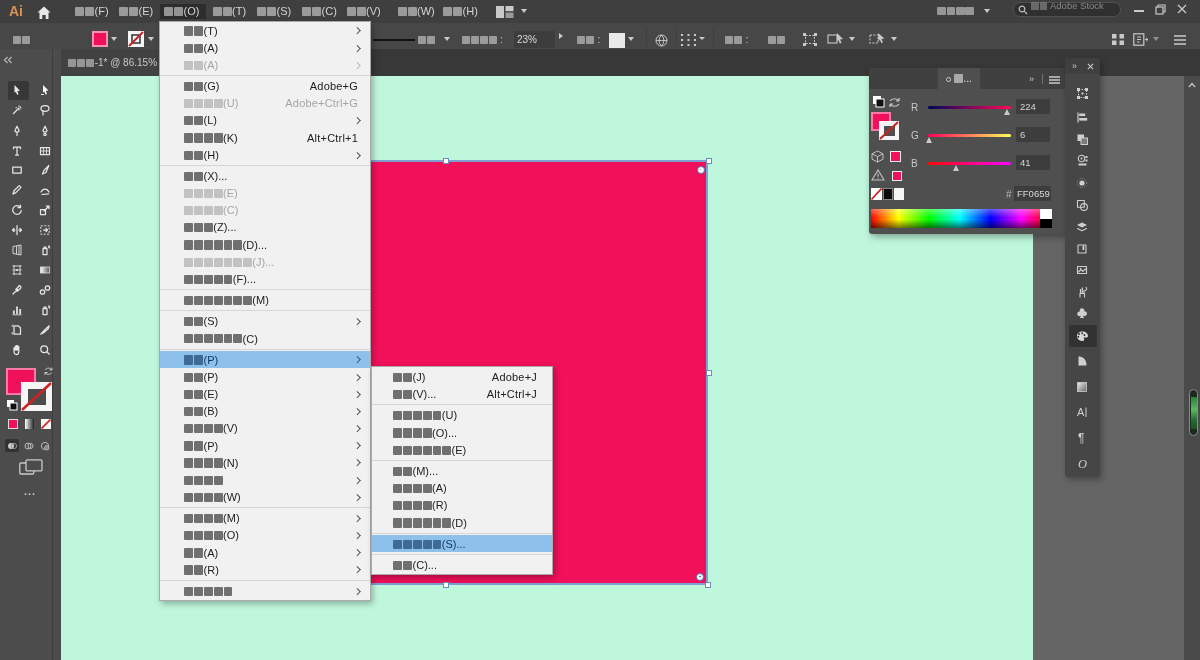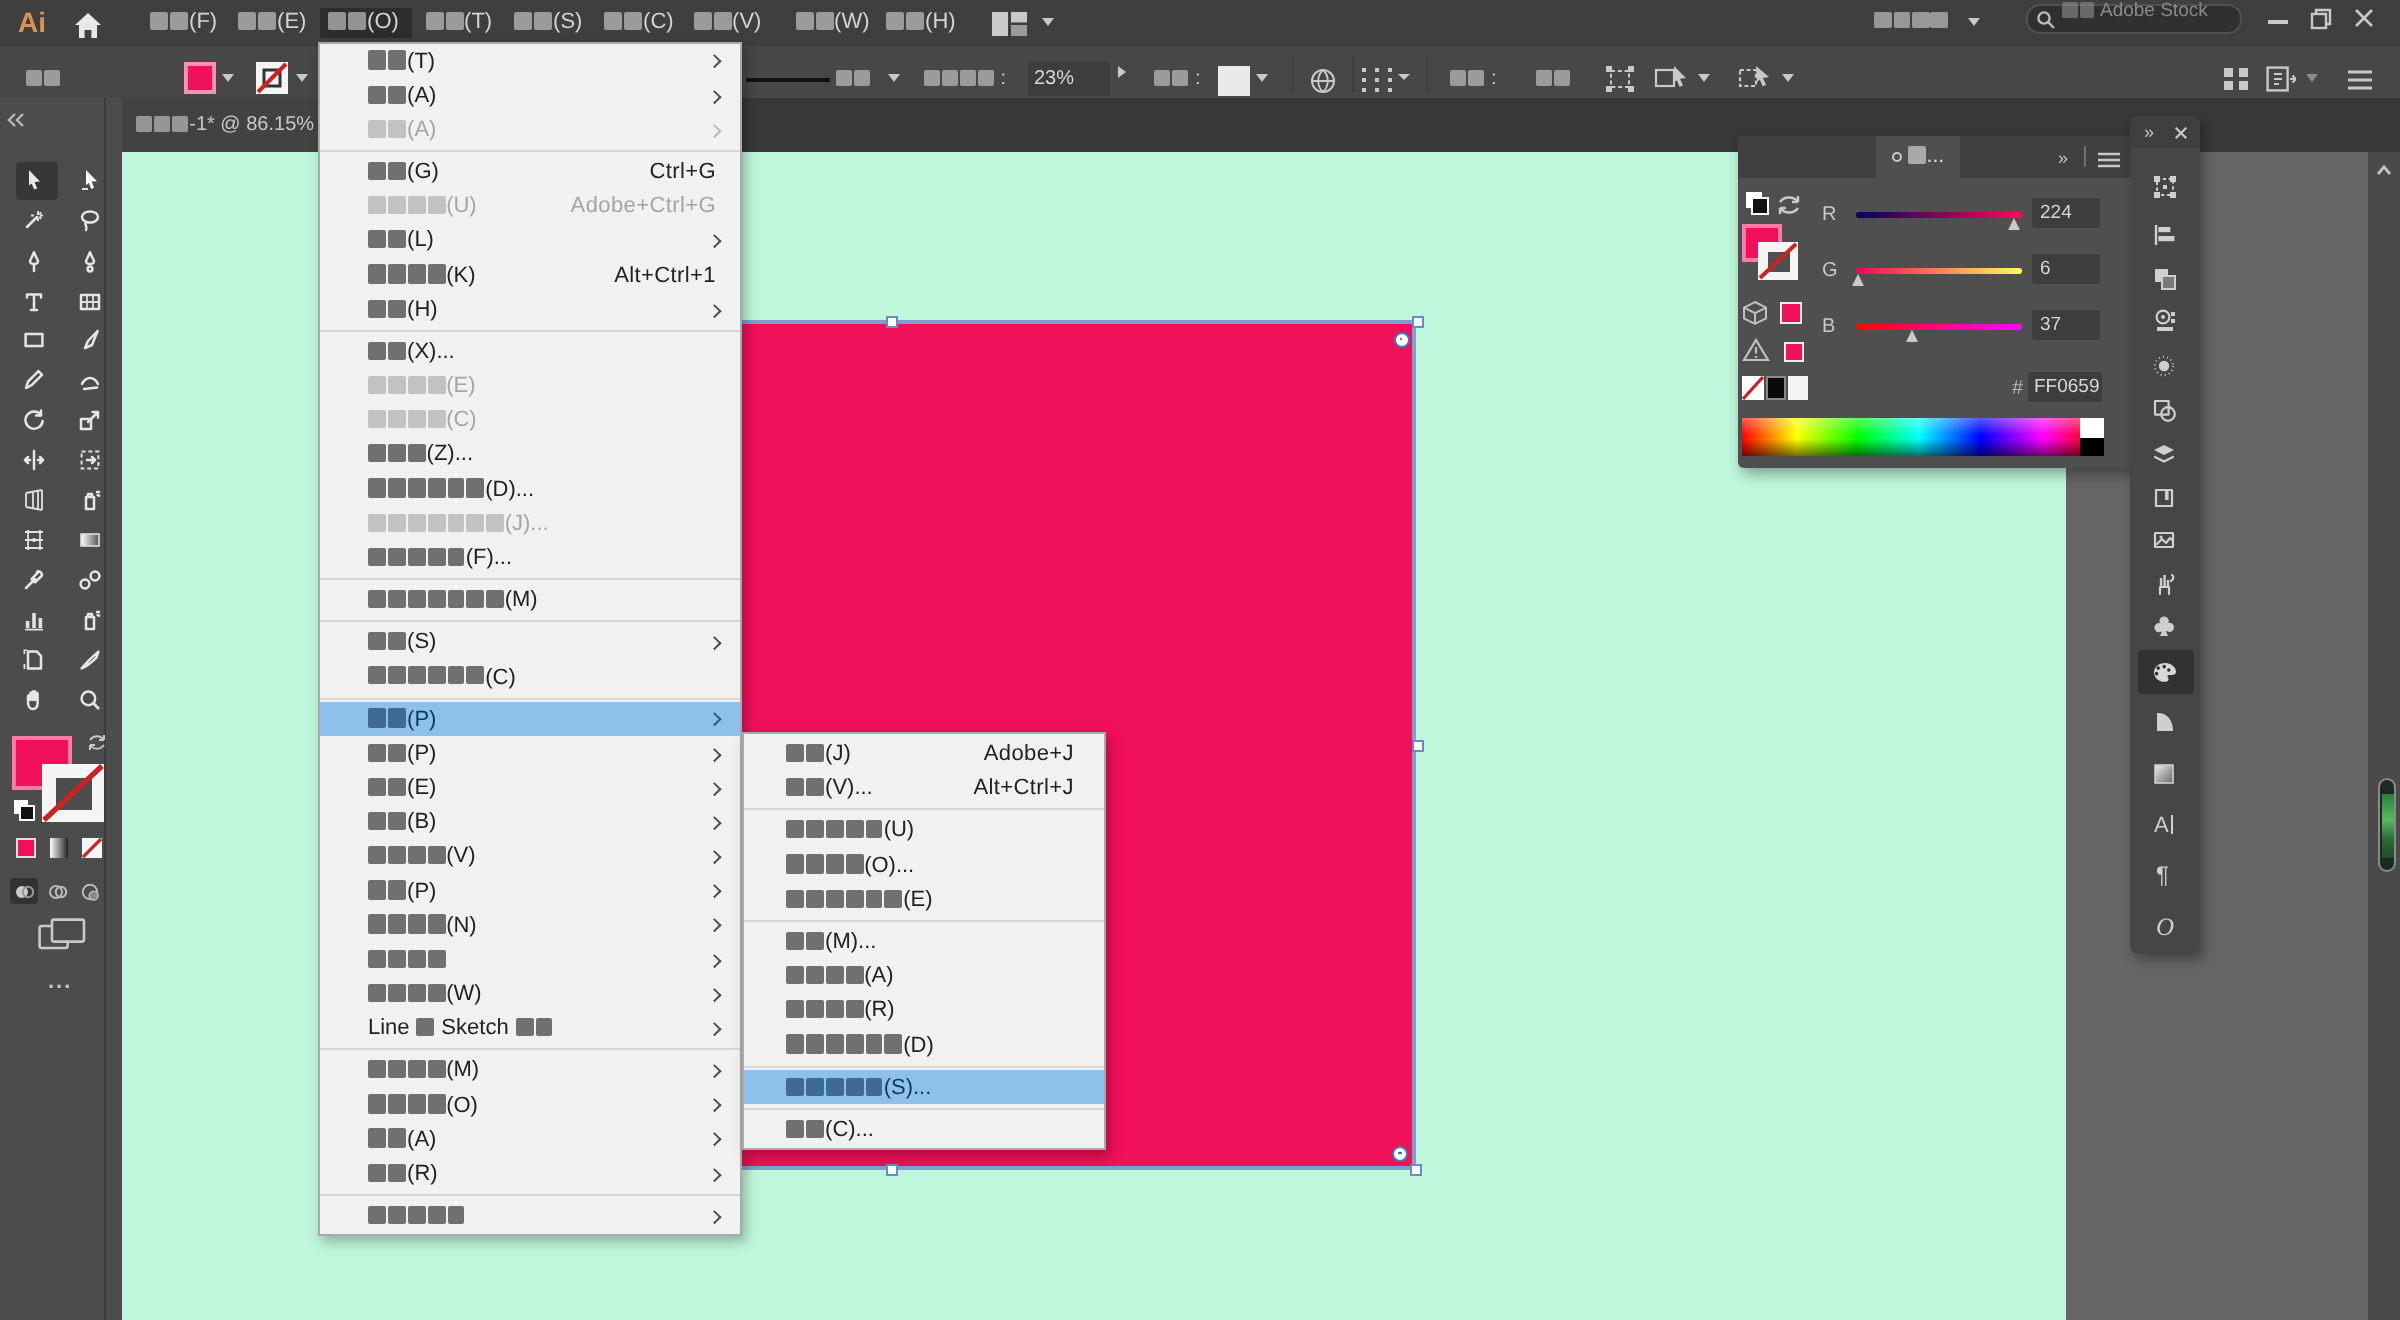--- a/index.html
+++ b/index.html
@@ -384,21 +384,21 @@
 <div class="slider" style="top:37.5px;background:linear-gradient(to right,#000659,#ff0659)"></div>
 <div class="tri" style="left:135px;top:41px"></div>
 <div class="sl-val" style="top:31px">224</div>
 <div class="sl-lab" style="top:62px">G</div>
 <div class="slider" style="top:65.5px;background:linear-gradient(to right,#ff0059,#ffff59)"></div>
 <div class="tri" style="left:57px;top:69px"></div>
 <div class="sl-val" style="top:59px">6</div>
 <div class="sl-lab" style="top:90px">B</div>
 <div class="slider" style="top:93.5px;background:linear-gradient(to right,#ff0600,#ff06ff)"></div>
 <div class="tri" style="left:84px;top:97px"></div>
-<div class="sl-val" style="top:87px">37</div>
+<div class="sl-val" style="top:87px">41</div>
 
 <svg class="abs" style="left:2px;top:82px;width:13px;height:13px" viewBox="0 0 13 13">
       <path d="M6.5 1 L12 3.8 V9.2 L6.5 12 L1 9.2 V3.8 Z M1 3.8 L6.5 6.6 L12 3.8 M6.5 6.6 V12" stroke="#c0c0c0" fill="none" stroke-width="1"></path>
     </svg>
 <div class="abs" style="left:21px;top:83px;width:11px;height:11px;background:#f1105a;border:1px solid #eee"></div>
 <svg class="abs" style="left:2px;top:101px;width:14px;height:12px" viewBox="0 0 14 12">
       <path d="M7 1 L13 11 H1 Z" stroke="#c0c0c0" fill="none" stroke-width="1.1"></path>
       <path d="M7 4.5 v3.2 M7 9 v1" stroke="#c0c0c0" stroke-width="1.1"></path>
     </svg>
 <div class="abs" style="left:23px;top:103px;width:10px;height:10px;background:#f1105a;border:1px solid #eee"></div>
@@ -519,21 +519,21 @@
     </div>
 <div class="mi dis">
       <span class="lb"><i class="c"></i><i class="c"></i>(A)</span>
       <span class="ar"></span>
     </div>
 <div class="msep">
       <span></span>
     </div>
 <div class="mi">
       <span class="lb"><i class="c"></i><i class="c"></i>(G)</span>
-      <span class="sc">Ctrl+G</span>
+      <span class="sc">Adobe+G</span>
     </div>
 <div class="mi dis">
       <span class="lb"><i class="c"></i><i class="c"></i><i class="c"></i><i class="c"></i>(U)</span>
       <span class="sc">Adobe+Ctrl+G</span>
     </div>
 <div class="mi">
       <span class="lb"><i class="c"></i><i class="c"></i>(L)</span>
       <span class="ar"></span>
     </div>
 <div class="mi">
@@ -616,24 +616,20 @@
       <span class="ar"></span>
     </div>
 <div class="mi">
       <span class="lb"><i class="c"></i><i class="c"></i><i class="c"></i><i class="c"></i></span>
       <span class="ar"></span>
     </div>
 <div class="mi">
       <span class="lb"><i class="c"></i><i class="c"></i><i class="c"></i><i class="c"></i>(W)</span>
       <span class="ar"></span>
     </div>
-<div class="mi">
-      <span class="lb">Line <i class="c"></i> Sketch <i class="c"></i><i class="c"></i></span>
-      <span class="ar"></span>
-    </div>
 <div class="msep">
       <span></span>
     </div>
 <div class="mi">
       <span class="lb"><i class="c"></i><i class="c"></i><i class="c"></i><i class="c"></i>(M)</span>
       <span class="ar"></span>
     </div>
 <div class="mi">
       <span class="lb"><i class="c"></i><i class="c"></i><i class="c"></i><i class="c"></i>(O)</span>
       <span class="ar"></span>

